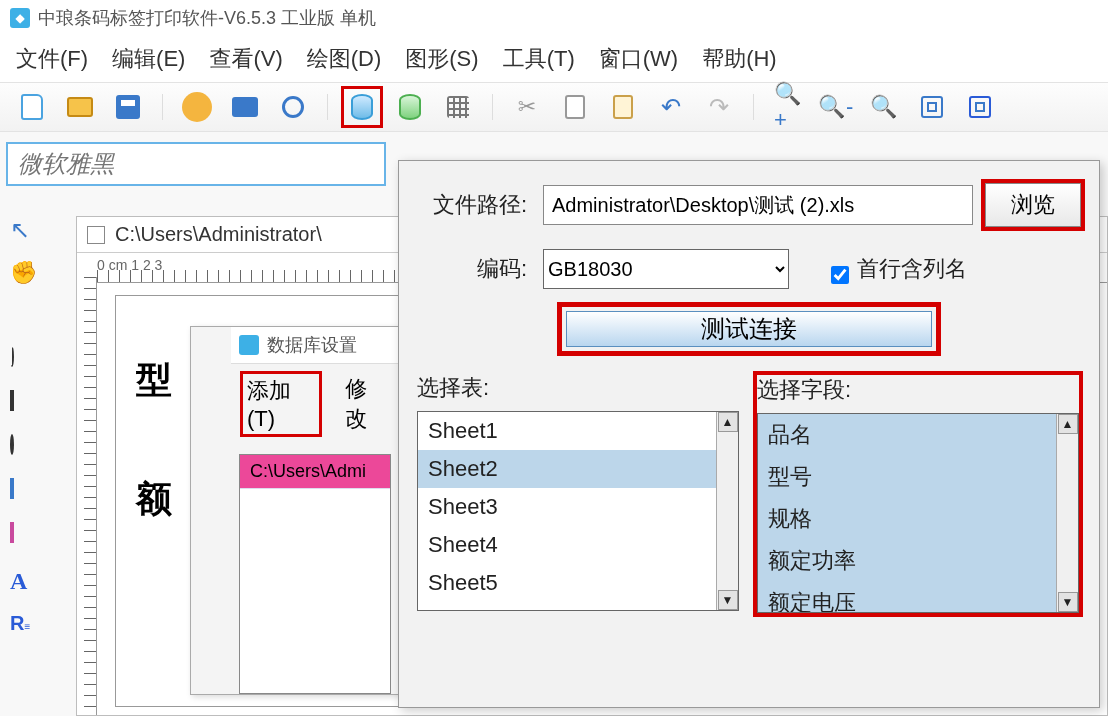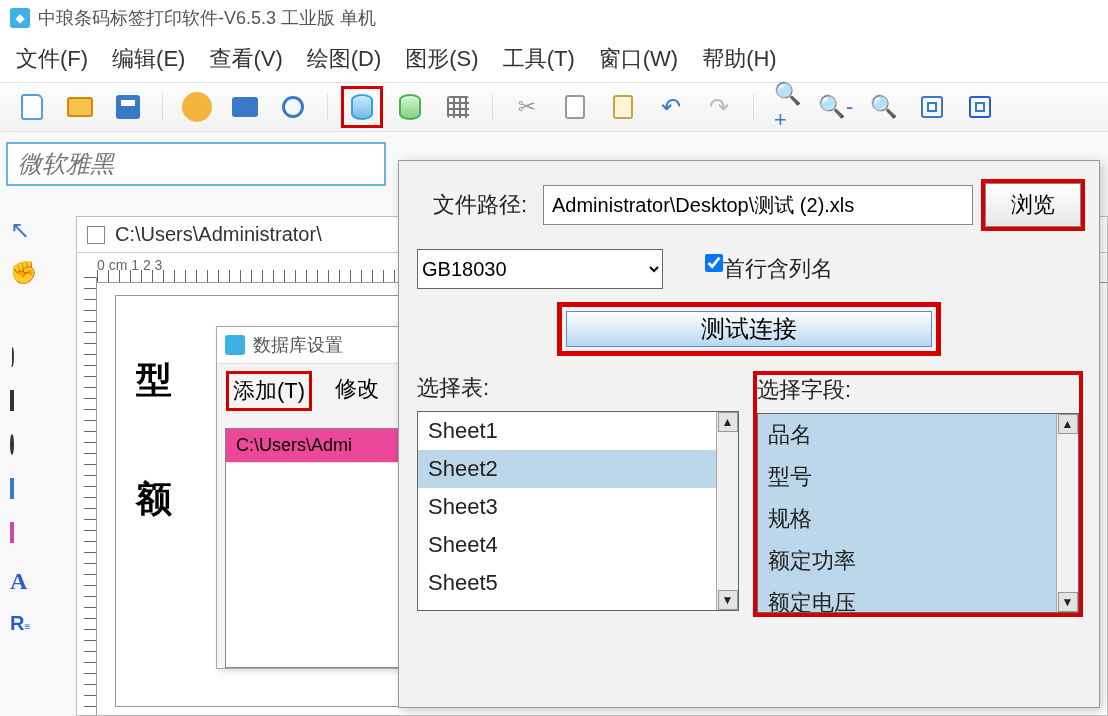--- a/index.html
+++ b/index.html
@@ -32,40 +32,40 @@
 .docwrap .pathbar { display:flex; align-items:center; padding:6px 10px; border-bottom:1px solid #ccc; font-size:20px; color:#333; }
 .docwrap .pathbar .winicon { width:18px;height:18px;border:1px solid #888; margin-right:10px; background:#fff; }
 .ruler-h { margin-left: 20px; height: 30px; border-bottom:1px solid #999; position:relative; font-size:14px; color:#666; padding-top:4px; }
 .ruler-h::after{content:"";position:absolute;left:0;right:0;bottom:0;height:12px;background:repeating-linear-gradient(to right,#666 0,#666 1px,transparent 1px,transparent 11px);}
 .ruler-v { position:absolute; left:0; top:60px; width:20px; bottom:0; border-right:1px solid #999; }
 .ruler-v::after{content:"";position:absolute;top:0;bottom:0;right:0;width:12px;background:repeating-linear-gradient(to bottom,#666 0,#666 1px,transparent 1px,transparent 11px);}
 .canvas { position:absolute; left:38px; top:78px; right:8px; bottom:8px; background:#fff; border:1px solid #999; padding: 60px 20px; font-size:36px; font-weight:bold; color:#000; }
 .canvas div { margin-bottom: 70px; }
 
 
-.dbset { position:absolute; left:216px; top:326px; width:210px; background:#f4f4f4; border:1px solid #aaa; box-shadow:2px 2px 6px rgba(0,0,0,0.15); }
+.dbset { position:absolute; left:190px; top:326px; width:210px; background:#f4f4f4; border:1px solid #aaa; box-shadow:2px 2px 6px rgba(0,0,0,0.15);padding-left:40px; }
 .dbset .hdr { display:flex; align-items:center; padding:6px 8px; background:#fff; border-bottom:1px solid #ddd; font-size:18px; color:#555; }
 .dbset .hdr .ico { width:20px;height:20px;background:#3db0e6;border-radius:3px;margin-right:8px; }
 .dbset .menu { display:flex; gap:26px; padding:10px 12px; font-size:22px; }
 .dbset .menu .add { outline:3px solid #d40000; padding:2px 4px; }
 .dbset .list { margin:10px 8px 0 8px; height:240px; background:#fff; border:1px solid #888; }
 .dbset .list .row { padding:6px 10px; font-size:18px; background:#ec4899; border-bottom:1px solid #dde; }
 
 
 .excelDlg { position:absolute; left:398px; top:160px; width:702px; height:548px; background:#f2f2f2; border:1px solid #999; box-shadow:3px 3px 10px rgba(0,0,0,0.2); }
 .excelDlg .hdr { display:flex; align-items:center; padding:8px 12px; background:#fff; border-bottom:1px solid #ccc; font-size:20px; }
 .excelDlg .hdr .ico { width:22px;height:22px;background:#3db0e6;border-radius:4px;margin-right:10px; }
 .excelDlg .hdr .close { margin-left:auto; font-size:24px; cursor:pointer; }
 .excelDlg .body { padding: 22px 18px 10px 18px; font-size:22px; color:#222; }
 .excelDlg .row { display:flex; align-items:center; margin-bottom:22px; }
 .excelDlg .lbl { width:110px; text-align:right; margin-right:16px; }
 .excelDlg .row input.path { flex:1; height:40px; font-size:20px; padding:4px 8px; border:1px solid #888; background:#fff; }
 .excelDlg .row button.browse { width:96px; height:44px; margin-left:12px; background:linear-gradient(#fff,#e8e8e8); border:1px solid #888; font-size:22px; outline:4px solid #d40000; }
 .excelDlg .row select.enc { width:246px; height:40px; font-size:20px; border:1px solid #666; background:#fff; }
-.excelDlg .row .chkwrap { margin-left:42px; display:flex; align-items:flex-start; }
+.excelDlg .row .chkwrap { margin-left:42px; display:flex; align-items:flex-end; gap:8px; }
 .excelDlg .row .chkwrap input { width:18px; height:18px; }
 .excelDlg .testwrap { display:flex; justify-content:center; margin-bottom:26px; }
 .excelDlg .testwrap button { width:366px; height:36px; font-size:24px; background:linear-gradient(#fff,#b9d6ef); border:1px solid #5a8fbf; outline:5px solid #d40000; outline-offset:4px; }
 .excelDlg .listsRow { display:flex; gap:16px; }
 .excelDlg .listCol { flex:1; }
 .excelDlg .listCol .hdr2 { font-size:22px; margin-bottom:8px; }
 .excelDlg .listCol.fields { outline:4px solid #d40000; outline-offset:-2px; padding:2px; }
 .excelDlg .listbox { height:200px; background:#fff; border:1px solid #666; overflow:hidden; position:relative; }
 .excelDlg .listbox .inner { position:absolute; left:0; top:0; right:22px; bottom:0; overflow:hidden; }
 .excelDlg .listbox .sb { position:absolute; right:0; top:0; width:22px; bottom:0; background:#f0f0f0; border-left:1px solid #aaa; display:flex; flex-direction:column; justify-content:space-between; align-items:center; }
@@ -228,20 +228,21 @@
 </div>
 
 <div class="excelDlg">
   <div class="body">
     <div class="row">
       <span class="lbl">文件路径:</span>
       <input class="path" value="Administrator\Desktop\测试 (2).xls" style="">
       <button class="browse">浏览</button>
     </div>
     <div class="row">
+      <span class="lbl">编码:</span>
       <select class="enc">
         <option>GB18030</option>
       </select>
       <label class="chkwrap">
         <input type="checkbox" checked="" style="">
         <span>首行含列名</span>
       </label>
     </div>
     <div class="testwrap">
       <button>测试连接</button>

